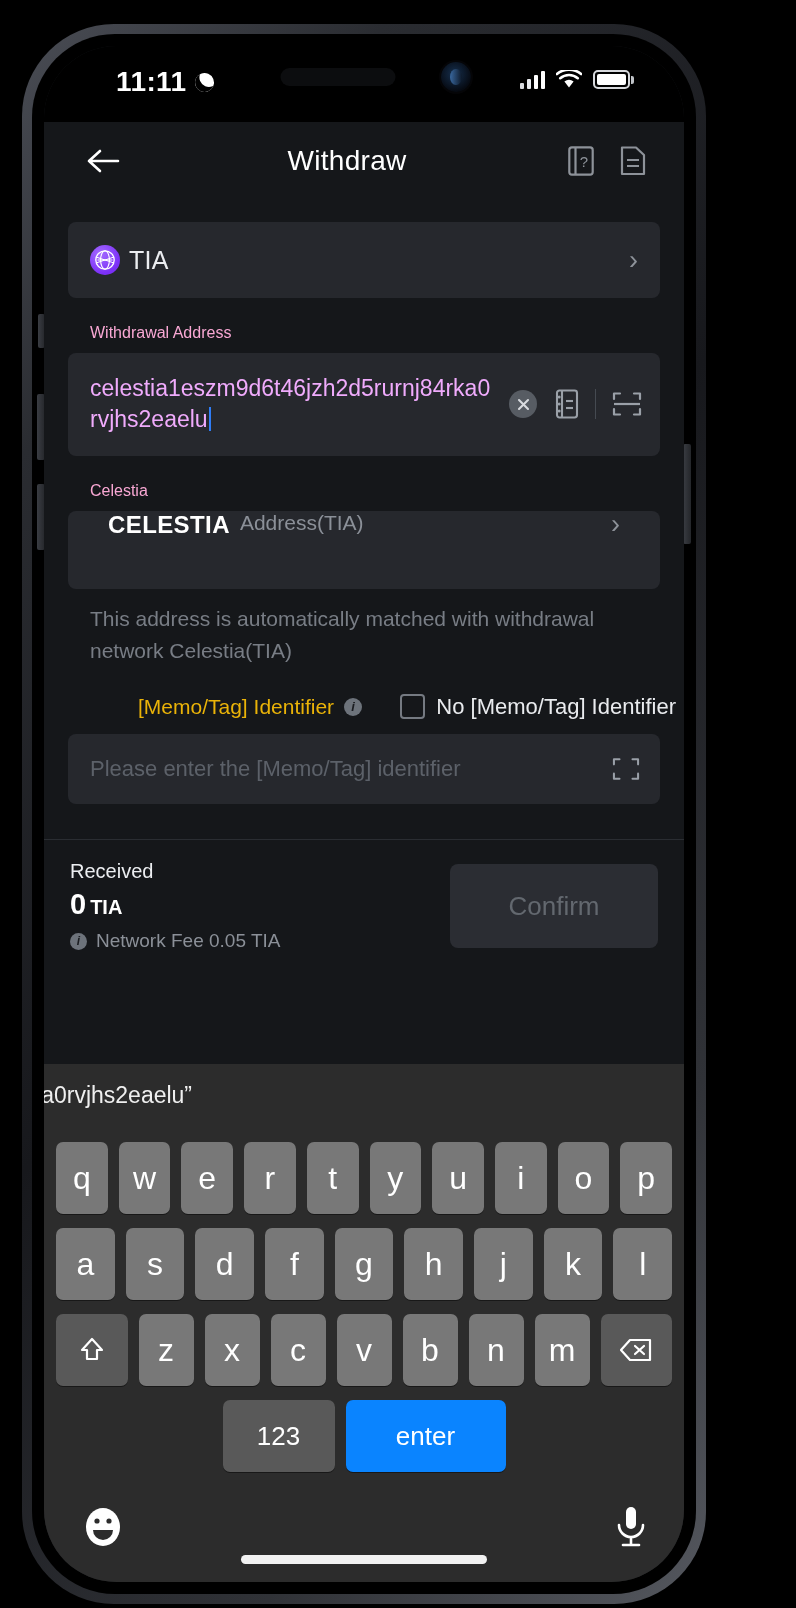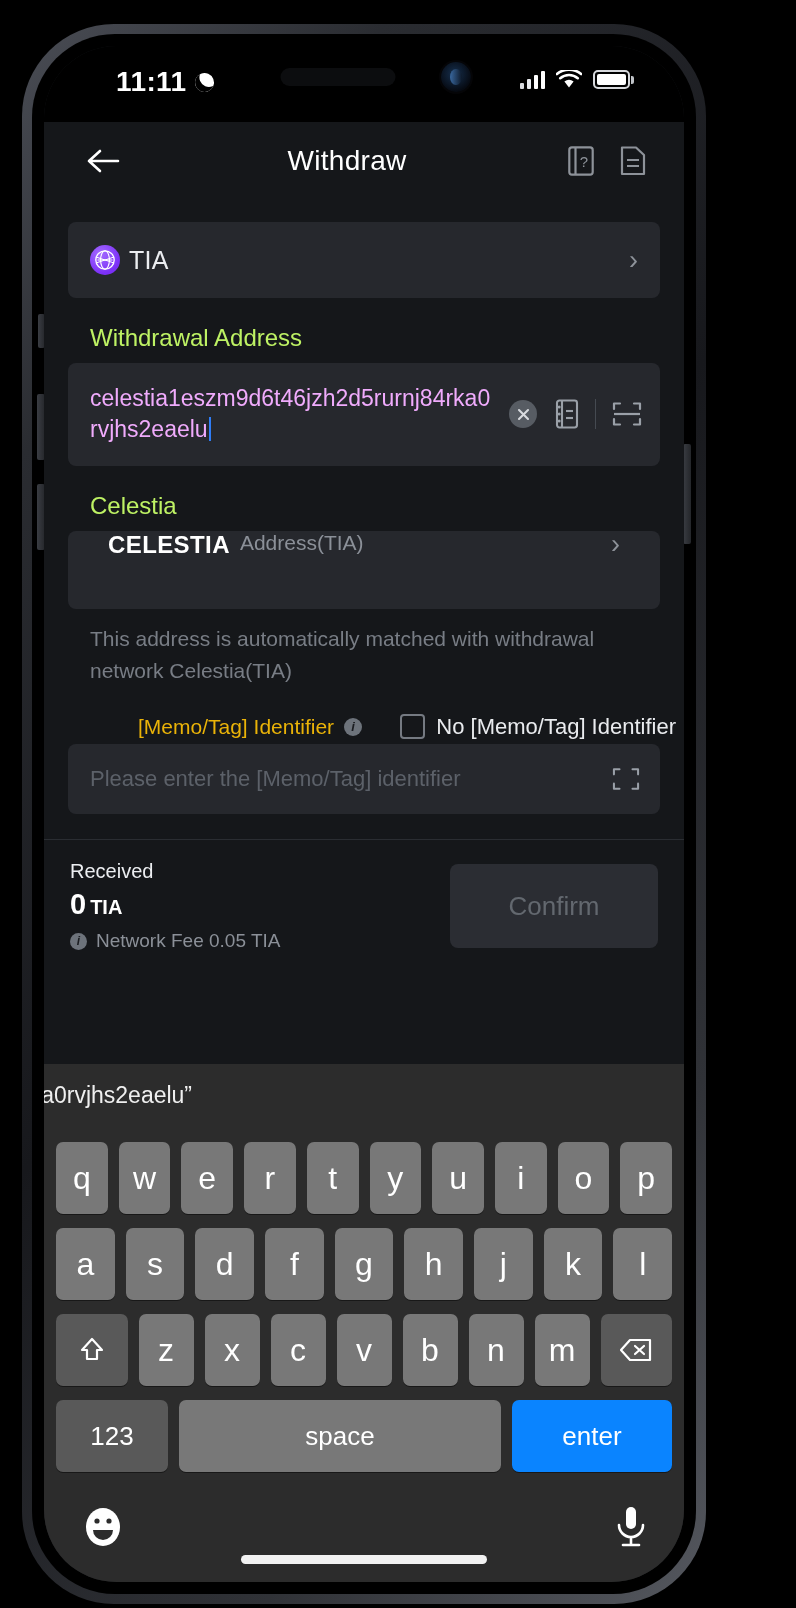--- a/index.html
+++ b/index.html
@@ -64,21 +64,21 @@
   
   .content { padding:0 24px; }
   .card { background:#26282d; border-radius:8px; }
   .coin-row { height:76px; display:flex; align-items:center; padding:0 22px; margin-top:22px; cursor:pointer; }
   .coin-logo { width:30px; height:30px; border-radius:50%;
                background:radial-gradient(circle at 35% 30%,#a46bff,#7b2ff7 70%);
                display:flex; align-items:center; justify-content:center; margin-right:9px; }
   .coin-name { color:#eceef1; font-size:25px; letter-spacing:.3px; }
   .chev { margin-left:auto; color:#8d9299; font-size:27px; line-height:1; }
 
-  .field-label { color:#bef264; font-size:24px; margin:26px 0 11px 22px; }
+  .field-label { color:#f9a8d4; font-size:16px; margin:26px 0 11px 22px; }
   .addr-box { display:flex; align-items:center; padding:20px 18px 20px 22px; min-height:96px; }
   .addr-text { flex:1; color:#f0abfc; font-size:23px; line-height:1.36; word-break:break-all; padding-right:12px; }
   .caret { display:inline-block; width:2.5px; height:24px; background:#2f7df6;
            vertical-align:-4px; margin-left:1px; }
   .addr-icons { display:flex; align-items:center; gap:16px; }
   .clear-btn { width:28px; height:28px; border-radius:50%; background:#575c63;
                display:flex; align-items:center; justify-content:center; cursor:pointer; }
   .divider-v { width:1px; height:30px; background:#454a51; }
 
   .net-box { height:78px; display:flex; padding:0 40px; margin-top:2px; cursor:pointer; }
@@ -88,21 +88,21 @@
 
   .memo-head { display:flex; align-items:center; margin:26px 0 0 22px; }
   .memo-label { color:#eab308; font-size:21px;margin-left:48px; }
   .info-dot { width:18px; height:18px; border-radius:50%; background:#6d737b; color:#1b1d21;
               font-size:13px; font-weight:bold; display:inline-flex; align-items:center;
               justify-content:center; margin-left:10px; font-style:italic; }
   .memo-check { margin-left:auto; display:flex; align-items:center; gap:11px; cursor:pointer;
                 margin-right:-16px; }
   .cbox { width:25px; height:25px; border:2px solid #757a82; border-radius:4px; }
   .memo-check span { color:#e9ebee; font-size:22px; white-space:nowrap; }
-  .memo-input { height:70px; display:flex; align-items:center; padding:0 20px 0 22px; margin-top:4px; }
+  .memo-input { height:70px; display:flex; align-items:center; padding:0 20px 0 22px; margin-top:14px; }
   .memo-ph { color:#5c6169; font-size:22px; flex:1; }
 
   
   .bottombar { position:absolute; left:0; right:0; top:793px; background:#15171a;
                border-top:1px solid #2a2d32; padding:20px 26px 22px 26px;
                display:flex; align-items:center; }
   .recv-label { color:#eceef1; font-size:20px; }
   .recv-amt { color:#fff; font-size:29px; font-weight:bold; margin-top:5px; }
   .recv-amt small { font-size:20px; margin-left:4px; }
   .fee { display:flex; align-items:center; gap:9px; margin-top:9px; color:#8b9098; font-size:19px; }
@@ -323,21 +323,20 @@
         <span class="key wide">
           <svg width="34" height="26" viewBox="0 0 34 26">
                 <path d="M11 3 H31 V23 H11 L2 13 Z" stroke="#fff" stroke-width="2.2" fill="none" stroke-linejoin="round"></path>
                 <path d="M16 9 L25 17 M25 9 L16 17" stroke="#fff" stroke-width="2.2" stroke-linecap="round"></path>
               </svg>
         </span>
       </div>
 
       <div class="krow">
         <span class="key num">123</span>
-        <span class="key space">space</span>
         <span class="key done">enter</span>
       </div>
 
       <div class="kb-bottom">
         <svg width="46" height="46" viewBox="0 0 46 46">
           <ellipse cx="23" cy="23" rx="17" ry="19" fill="#fff"></ellipse>
           <circle cx="17" cy="17" r="2.6" fill="#2c2c2c"></circle>
               <circle cx="29" cy="17" r="2.6" fill="#2c2c2c"></circle>
           <path d="M13 26 H33 A10 10 0 0 1 13 26 Z" fill="#2c2c2c"></path>
         </svg>

